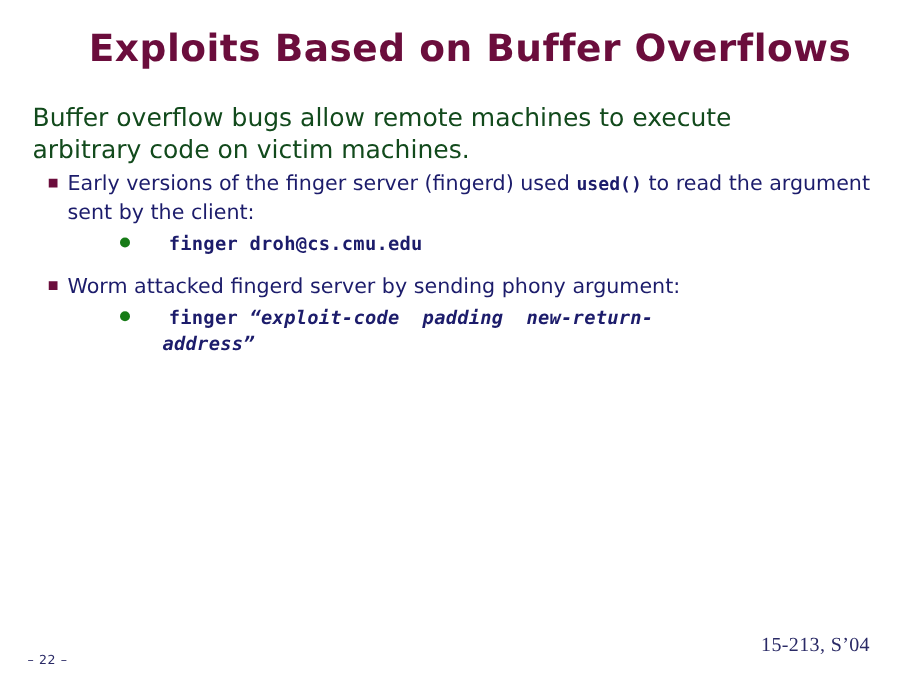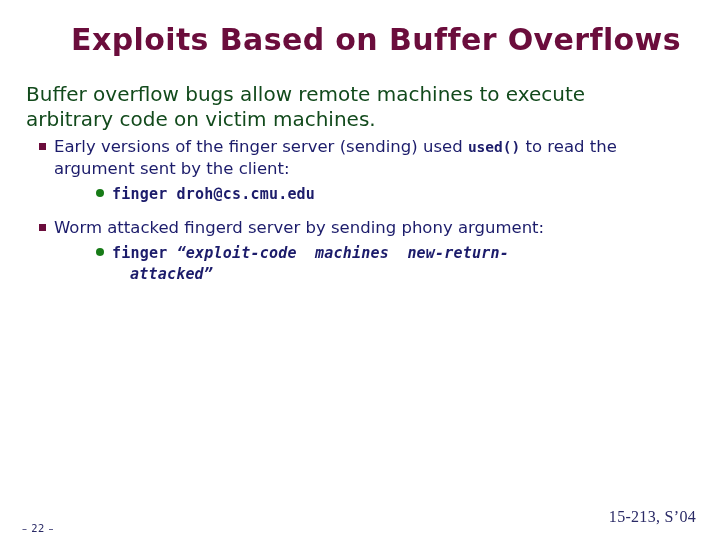--- a/index.html
+++ b/index.html
@@ -109,20 +109,21 @@
     border-radius: 50%;
     background: #177B17;
     display: block;
   }
 
   .mono {
     font-family: "DejaVu Sans Mono", monospace;
     font-size: 15px;
     font-weight: bold;
     letter-spacing: 0.2px;
+    margin-left: 23px;
   }
   .mono-inline {
     font-family: "DejaVu Sans Mono", monospace;
     font-size: 14.5px;
     font-weight: bold;
   }
   .mono-ital {
     font-family: "DejaVu Sans Mono", monospace;
     font-size: 15px;
     font-weight: bold;
@@ -163,36 +164,36 @@
 
   <div class="slide-title">Exploits Based on Buffer Overflows</div>
 
   <div class="body">
 
     <p class="lead">Buffer overflow bugs allow remote machines to execute arbitrary code on victim machines.</p>
 
 
     <div class="l1">
       <span class="sq-bullet"></span>
-      <span>Early versions of the finger server (sending) used </span><span class="mono-inline">used()</span><span> to read the argument sent by the client:</span>
+      <span>Early versions of the finger server (fingerd) used </span><span class="mono-inline">used()</span><span> to read the argument sent by the client:</span>
 
       <div class="l2">
         <span class="rd-bullet"></span>
         <span class="mono">finger droh@cs.cmu.edu</span>
       </div>
     </div>
 
     <div class="l1">
       <span class="sq-bullet"></span>
       <span>Worm attacked fingerd server by sending phony argument:</span>
 
       <div class="l2">
         <span class="rd-bullet"></span>
-        <span class="mono pre-sp">finger </span><span class="mono-ital pre-sp">“exploit-code  machines  new-return-</span>
-        <span class="mono-ital wrap-indent">attacked”</span>
+        <span class="mono pre-sp">finger </span><span class="mono-ital pre-sp">“exploit-code  padding  new-return-</span>
+        <span class="mono-ital wrap-indent">address”</span>
       </div>
 
     </div>
 
   </div>
 
   <div class="footer-left">– 22 –</div>
 
   <div class="footer-right">15-213, S’04</div>
 

